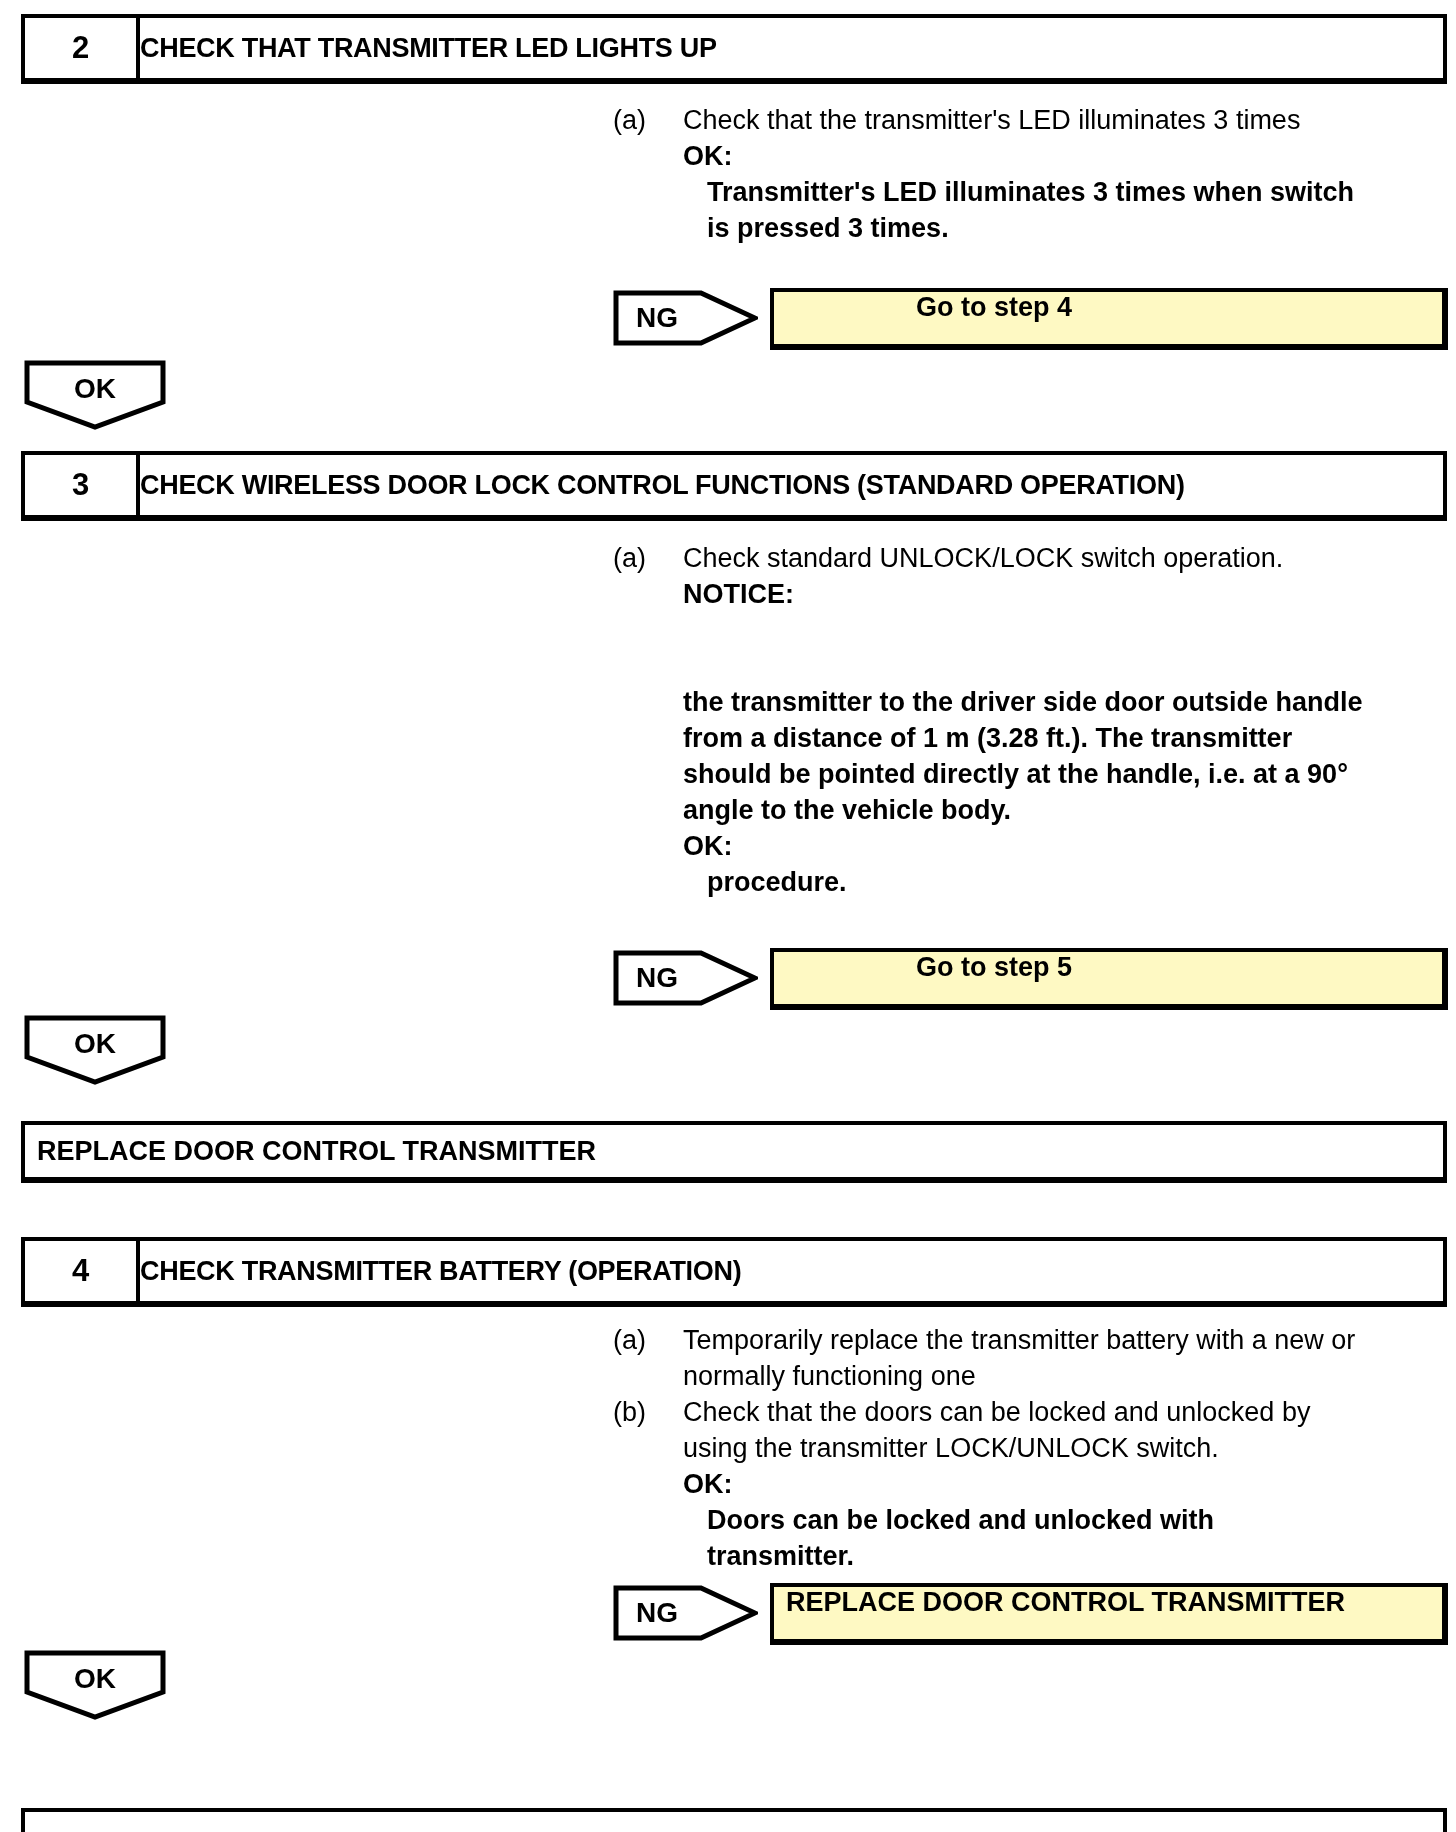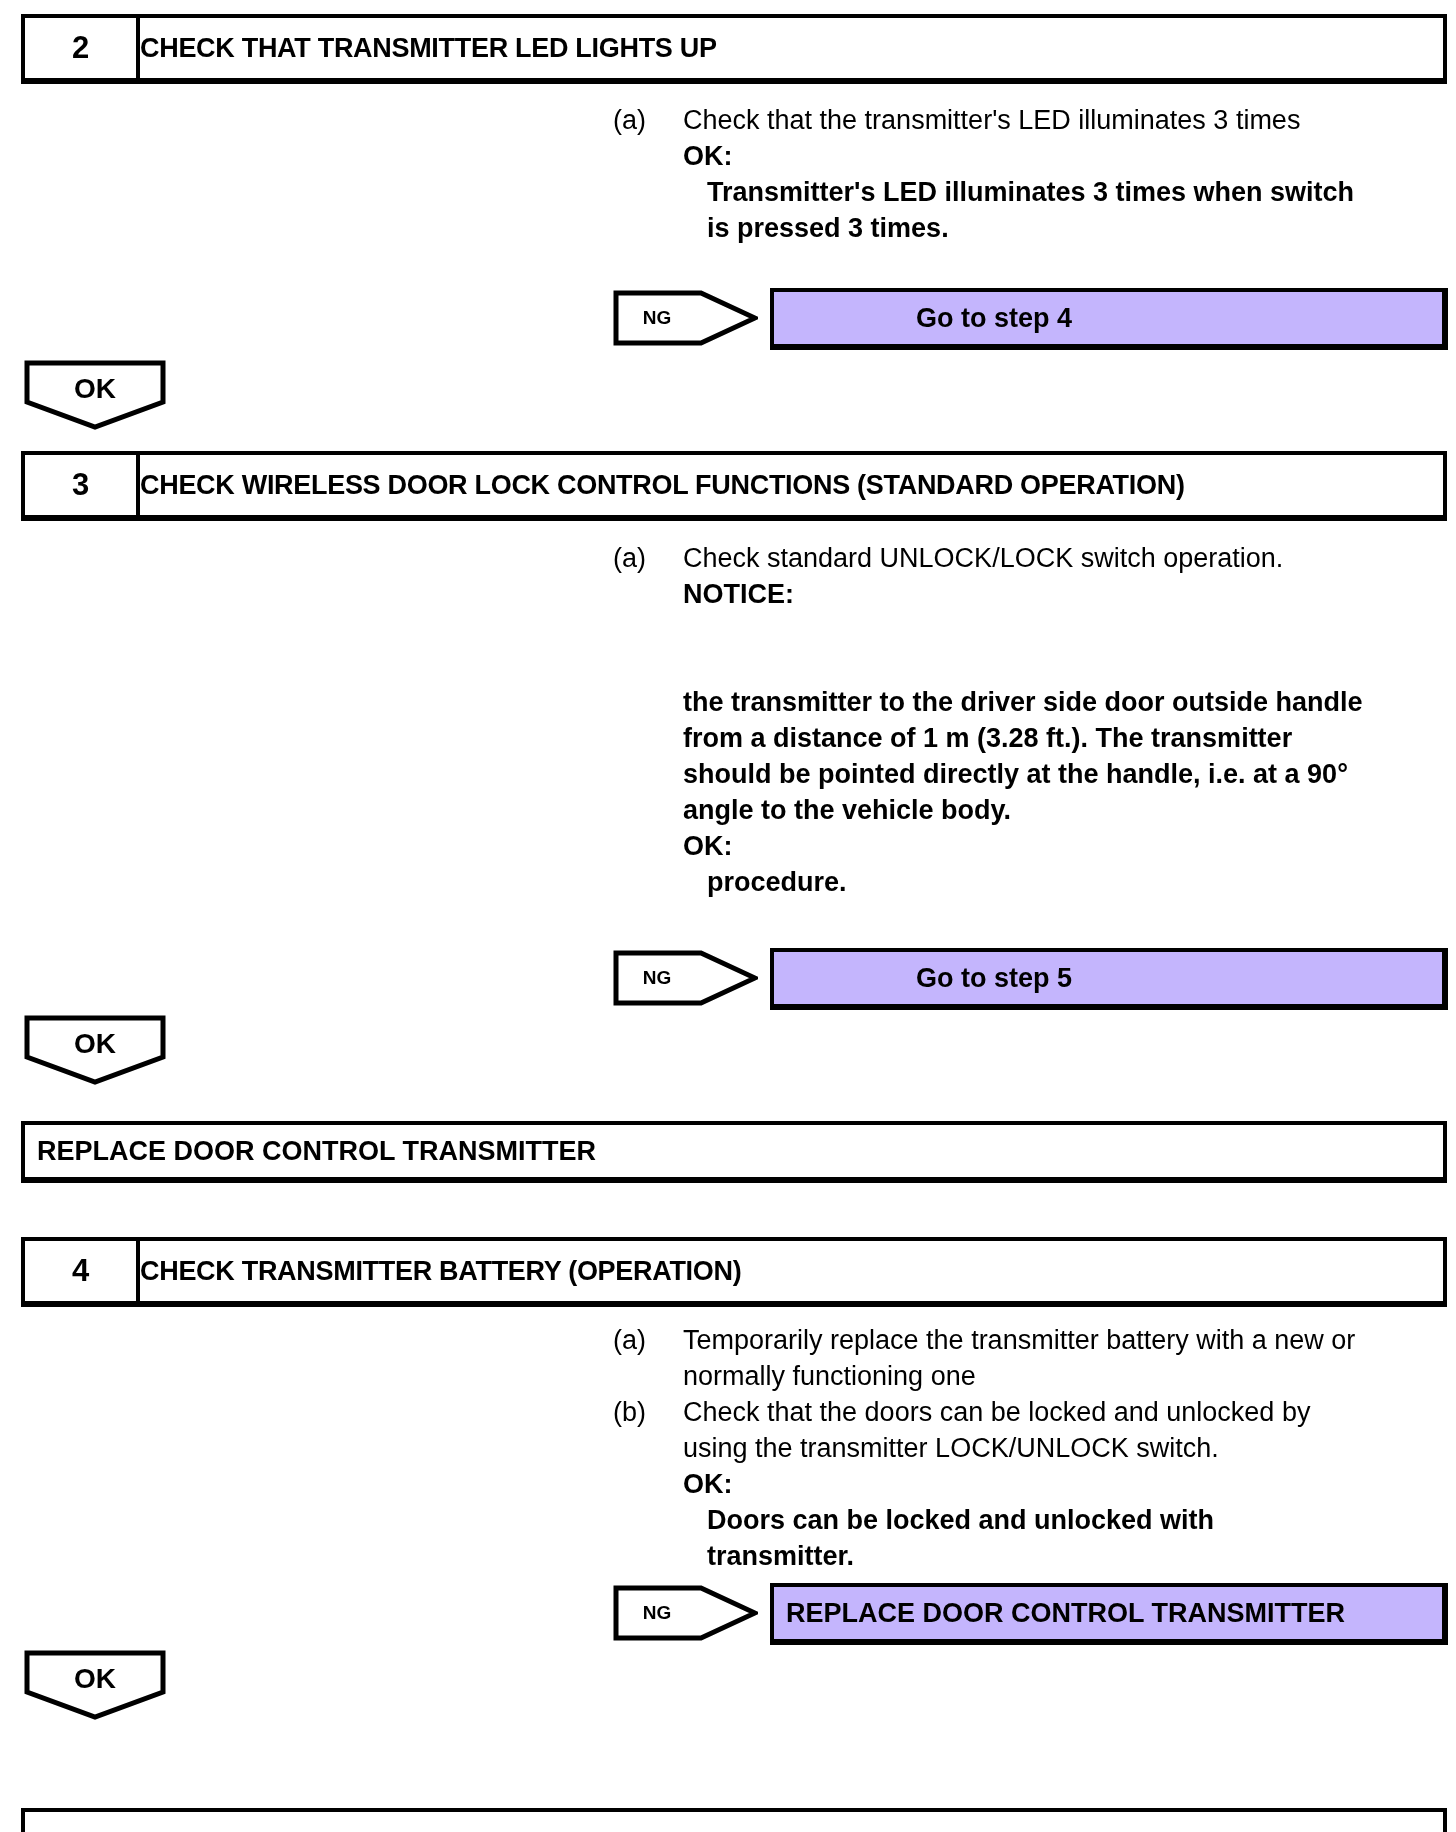--- a/index.html
+++ b/index.html
@@ -33,26 +33,26 @@
   .marker { width:70px; flex:none; }
   .b { font-weight:bold; }
   .sub { padding-left:24px; }
 
   
   .ng-row { position:absolute; left:613px; width:840px; height:64px; }
   .ng-svg { position:absolute; left:0; top:2px; }
   .ng-label {
     position:absolute; left:0; top:2px; width:88px; height:56px;
     display:flex; align-items:center; justify-content:center;
-    font-weight:bold; font-size:19px;
+    font-weight:bold; font-size:28px;
   }
   .action-box {
     position:absolute; left:157px; top:0; width:678px; height:62px;
     border:4px solid #000; border-right-width:6px; border-bottom-width:6px;
-    background:#c4b5fd; display:flex; align-items:center;
+    background:#fef9c3; display:flex; align-items:flex-start;
     font-weight:bold; font-size:27px;
   }
   .action-box .centered { width:440px; text-align:center; }
   .action-box .lefted { padding-left:12px; }
 
   
   .ok-connector { position:absolute; left:24px; width:142px; height:70px; }
   .ok-label {
     position:absolute; left:0; top:2px; width:142px; height:40px;
     display:flex; align-items:center; justify-content:center;

